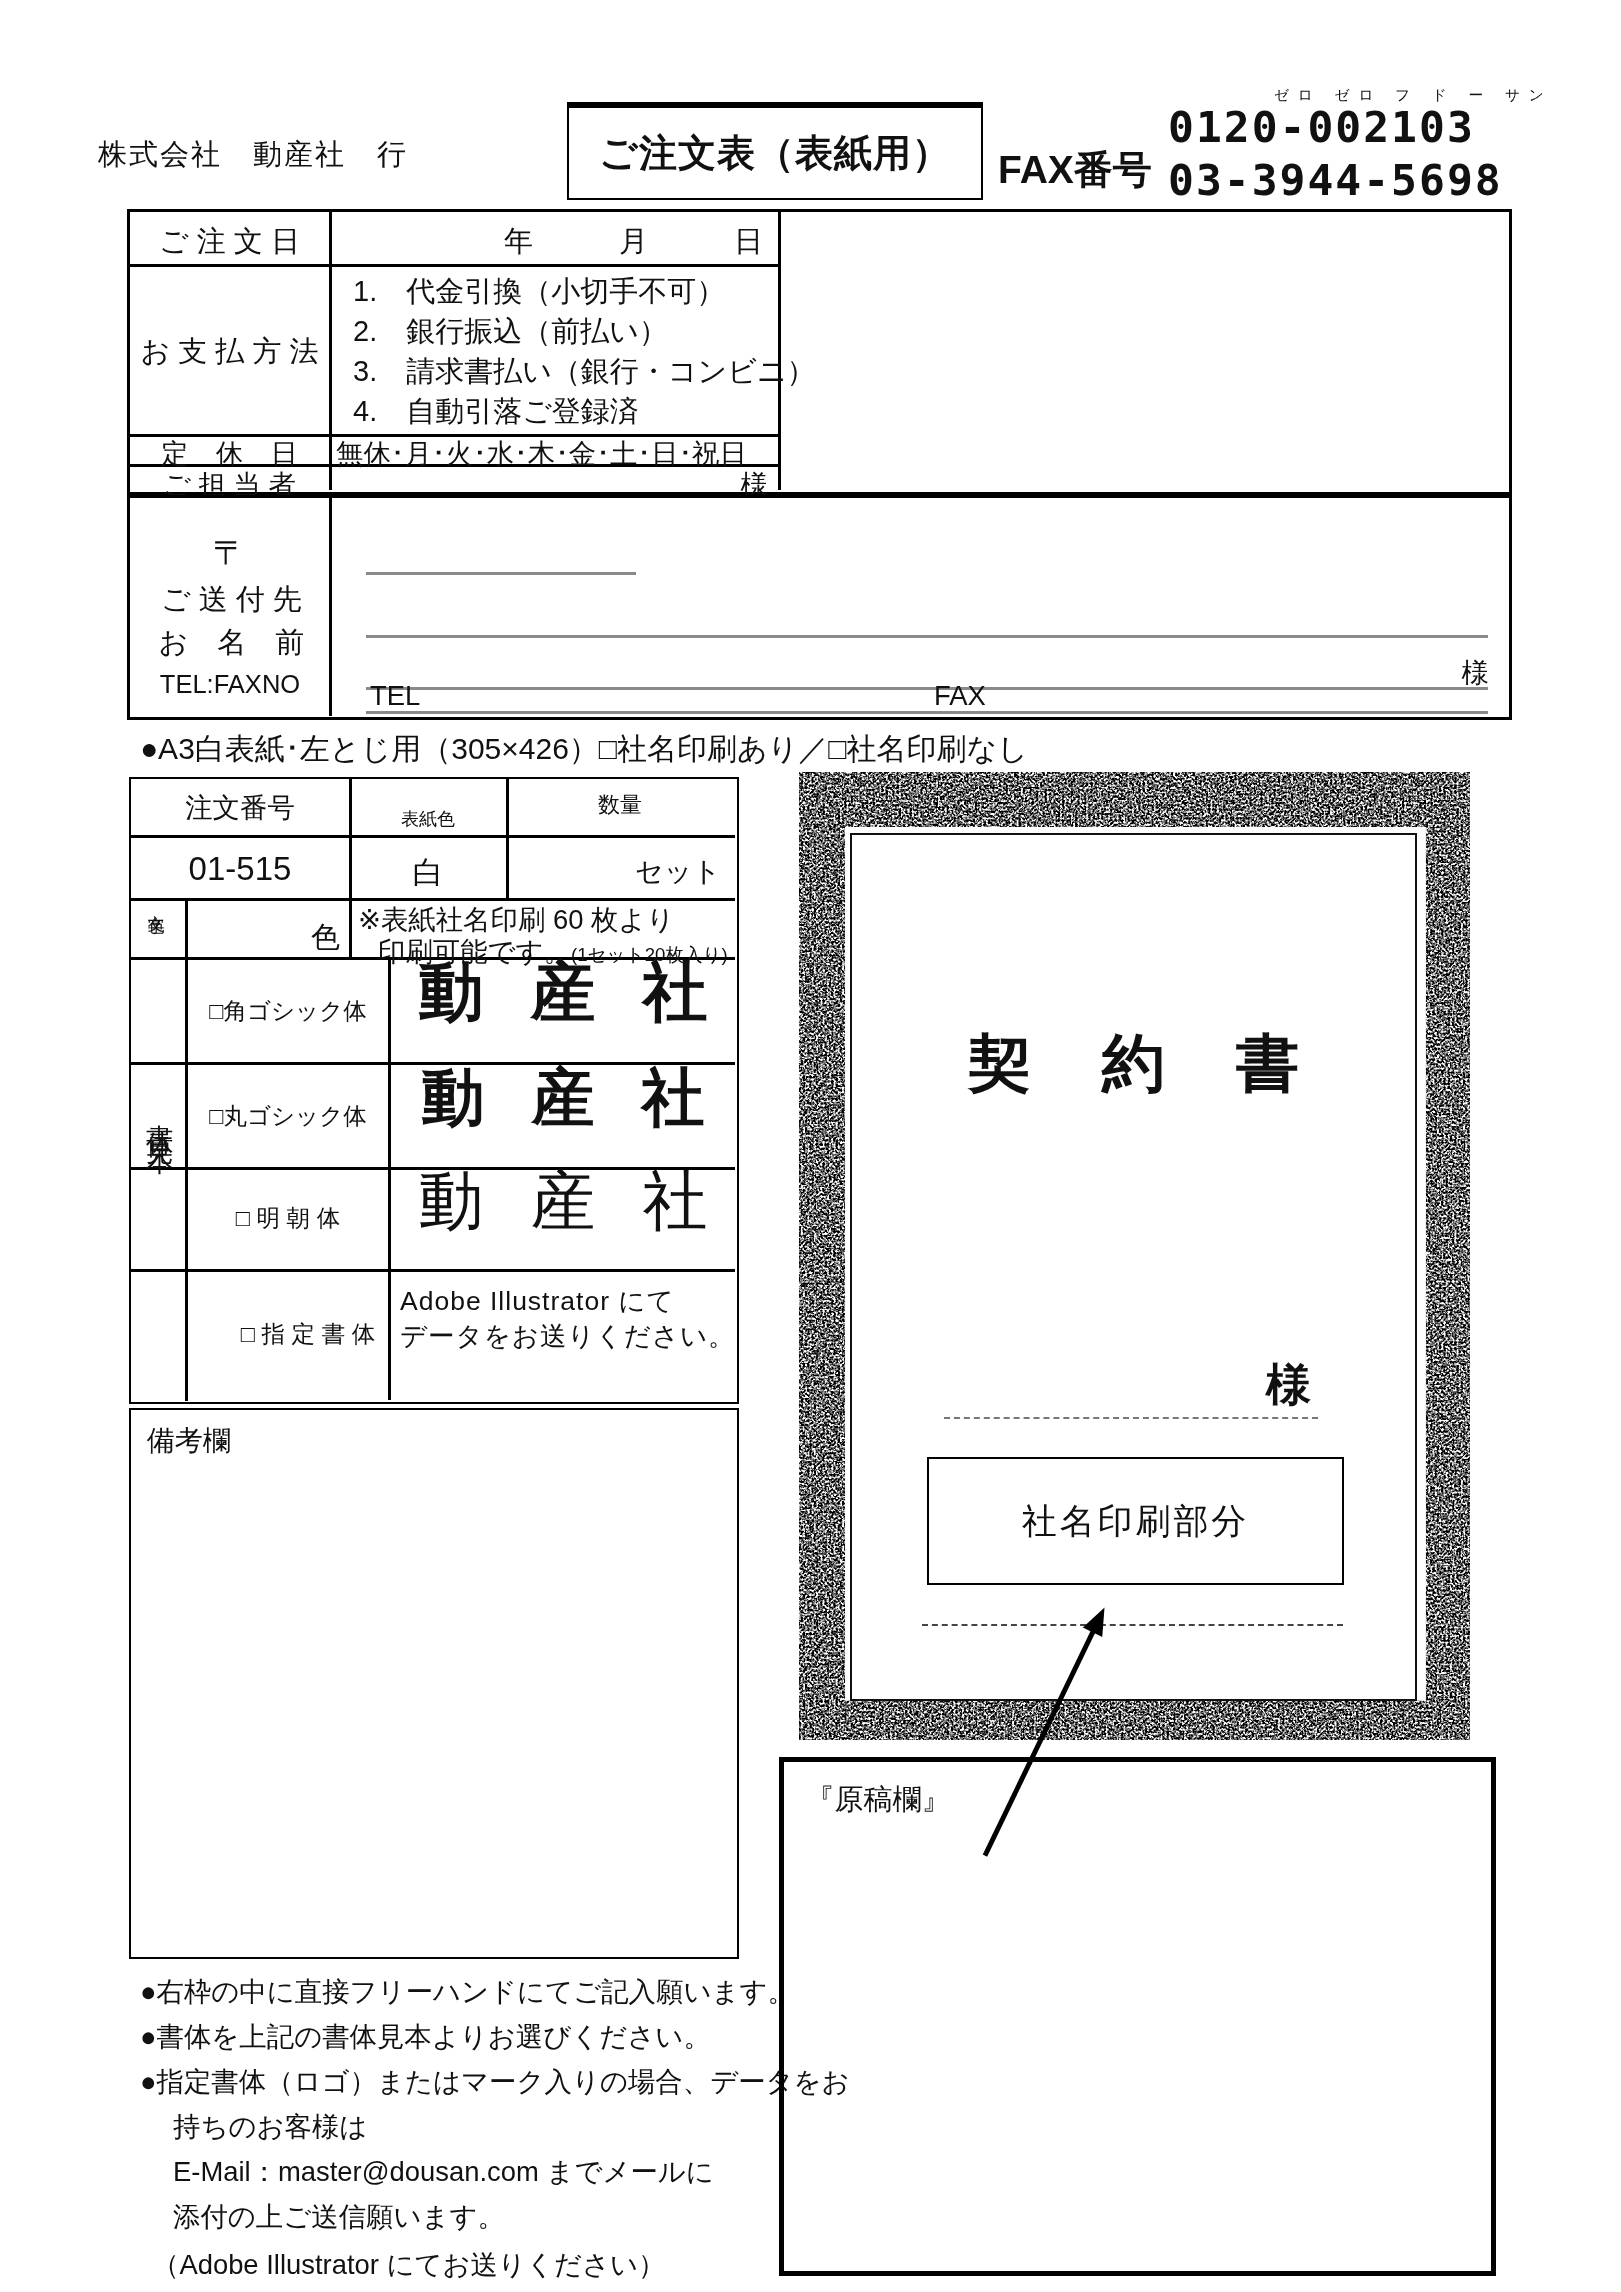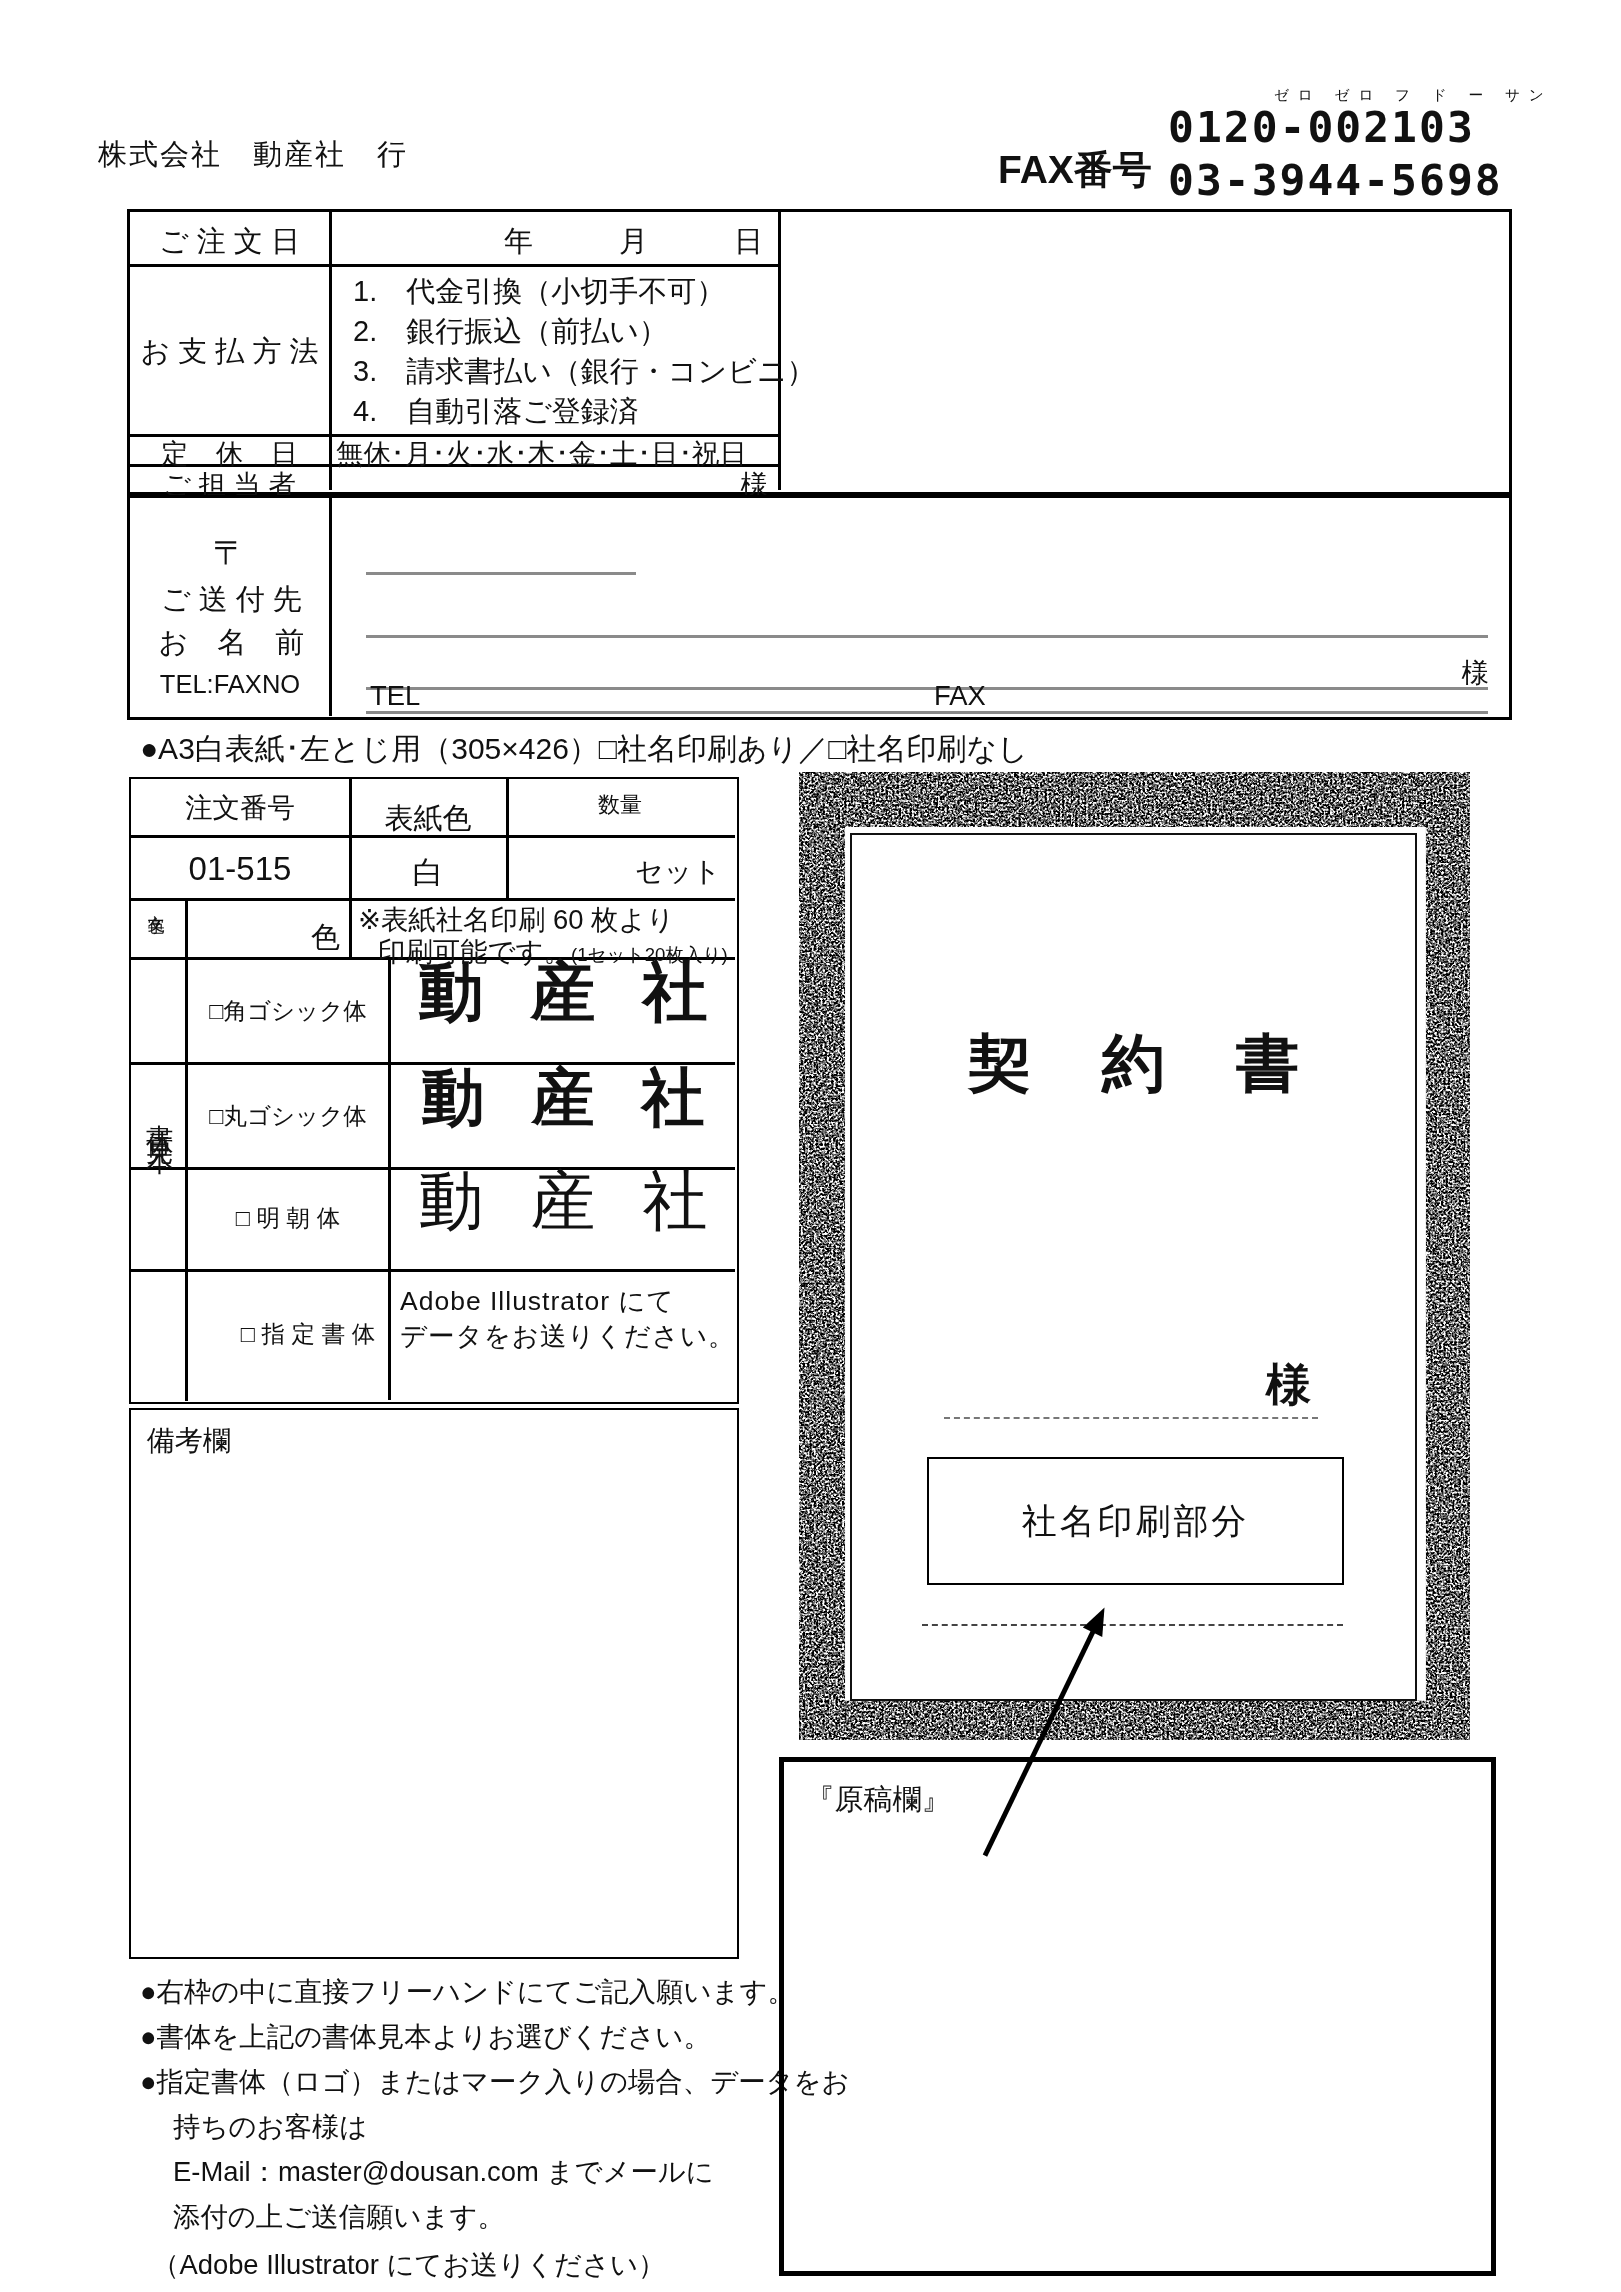--- a/index.html
+++ b/index.html
@@ -16,20 +16,24 @@
   .serif{font-family:"Liberation Serif","DejaVu Serif",serif;}
   svg{display:block;}
 </style>
 </head>
 <body>
 
 <div class="page">
 
   <div class="abs nowrap" style="left:98px;top:135px;font-size:29px;letter-spacing:2px;">株式会社　動産社　行</div>
 
+  <div class="abs" style="left:567px;top:102px;width:416px;height:98px;box-sizing:border-box;
+       border:2px solid #000;border-top-width:6.9px;display:flex;align-items:center;justify-content:center;">
+    <span style="font-size:38px;font-weight:600;letter-spacing:1px;">ご注文表（表紙用）</span>
+  </div>
 
   <div class="abs nowrap" style="left:998px;top:143px;font-size:39px;font-weight:800;">FAX番号</div>
 
   <div class="abs nowrap" style="left:1274px;top:86px;font-size:14.7px;letter-spacing:8.8px;">ゼロ ゼロ フ ド ー サン</div>
   <div class="abs nowrap mono" style="left:1168px;top:102px;font-size:43px;font-weight:700;letter-spacing:2px;">0120-002103</div>
   <div class="abs nowrap mono" style="left:1168px;top:155px;font-size:43px;font-weight:700;letter-spacing:2px;">03-3944-5698</div>
 
   <div class="abs" style="left:127px;top:209px;width:1385px;height:286px;box-sizing:border-box;border:3.9px solid #000;">
     <div class="line" style="left:199px;top:0;width:2.9px;height:278px;"></div>
     <div class="line" style="left:648px;top:0;width:2.9px;height:278px;"></div>
@@ -86,21 +90,21 @@
     <div class="line" style="left:0;top:283px;width:604px;height:2.9px;"></div>
     <div class="line" style="left:0;top:388px;width:604px;height:2.9px;"></div>
     <div class="line" style="left:0;top:490px;width:604px;height:2.9px;"></div>
 
     <div class="line" style="left:218px;top:0;width:2.9px;height:178px;"></div>
     <div class="line" style="left:375px;top:0;width:2.9px;height:119px;"></div>
     <div class="line" style="left:54px;top:119px;width:2.9px;height:503px;"></div>
     <div class="line" style="left:257px;top:178px;width:2.9px;height:443px;"></div>
 
     <div class="abs center nowrap" style="left:0;top:10.8px;width:218px;font-size:27.4px;">注文番号</div>
-    <div class="abs center nowrap" style="left:218px;top:20px;width:158px;font-size:29px;">表紙色</div>
+    <div class="abs center nowrap" style="left:218px;top:28px;width:158px;font-size:18px;">表紙色</div>
     <div class="abs center nowrap" style="left:375px;top:10.8px;width:228px;font-size:22px;">数量</div>
 
     <div class="abs center nowrap" style="left:0;top:71px;width:218px;font-size:33px;">01-515</div>
     <div class="abs center nowrap" style="left:218px;top:73px;width:158px;font-size:31px;">白</div>
     <div class="abs nowrap" style="left:375px;top:74px;width:215px;text-align:right;font-size:28px;">セット</div>
 
     <div class="abs vtext nowrap" style="left:13.7px;top:123px;font-size:16.7px;letter-spacing:1px;">文字色</div>
     <div class="abs nowrap" style="left:57px;top:139px;width:152px;text-align:right;font-size:29px;">色</div>
     <div class="abs nowrap" style="left:227px;top:123px;font-size:27.4px;">※表紙社名印刷 60 枚より</div>
     <div class="abs nowrap" style="left:247px;top:155px;font-size:27.4px;">

